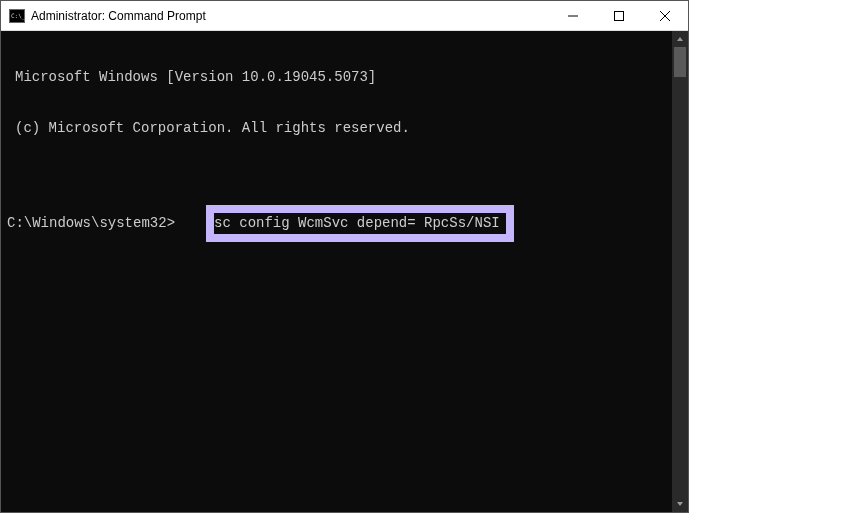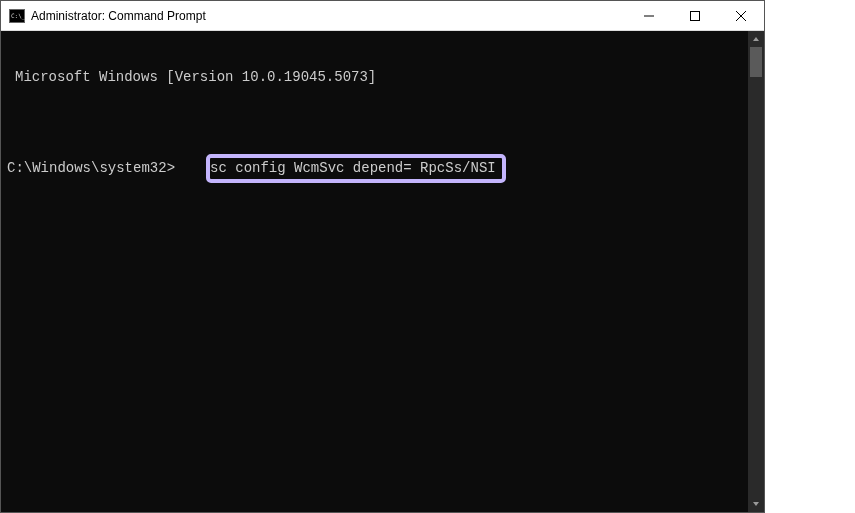--- a/index.html
+++ b/index.html
@@ -8,21 +8,21 @@
       box-sizing: border-box;
     }
     body {
       width: 855px;
       height: 513px;
       font-family: "Segoe UI", Tahoma, sans-serif;
       background: #fff;
       overflow: hidden;
     }
     .window {
-      width: 765px;
+      width: 689px;
       height: 513px;
       border: 1px solid #555;
       display: flex;
       flex-direction: column;
       background: #fff;
     }
     .titlebar {
       height: 30px;
       background: #fff;
       display: flex;
@@ -95,22 +95,22 @@
     .term-line {
       display: block;
       padding-left: 8px;
     }
     .prompt-line {
       display: flex;
       align-items: center;
       gap: 33px;
     }
     .highlight-box {
-      border: 4px solid #c4b5fd;
-      border-radius: 5px;
+      border: 8px solid #c4b5fd;
+      border-radius: 0;
       padding: 2px 6px 2px 0;
       margin-left: -2px;
       display: inline-block;
     }
     .scrollbar {
       width: 16px;
       background: #2a2a2a;
       position: relative;
     }
     .scroll-arrow {
@@ -167,20 +167,21 @@
             <line x1="0" y1="0" x2="10" y2="10" stroke="#000" stroke-width="1"></line>
             <line x1="10" y1="0" x2="0" y2="10" stroke="#000" stroke-width="1"></line>
           </svg>
       </button>
     </div>
   </div>
 
   <div class="terminal-area">
     <div class="terminal-content">
       <span class="term-line">Microsoft Windows [Version 10.0.19045.5073]</span>
+      <span class="term-line">(c) Microsoft Corporation. All rights reserved.</span>
       <span class="term-line"></span>
       <div class="prompt-line"><span>C:\Windows\system32&gt;</span><span class="highlight-box"><span>sc config WcmSvc depend= RpcSs/NSI</span></span></div>
     </div>
     <div class="scrollbar">
       <div class="scroll-arrow up">
         <svg viewBox="0 0 8 8">
             <polygon points="4,2 7,6 1,6"></polygon>
           </svg>
       </div>
       <div class="scroll-thumb"></div>

